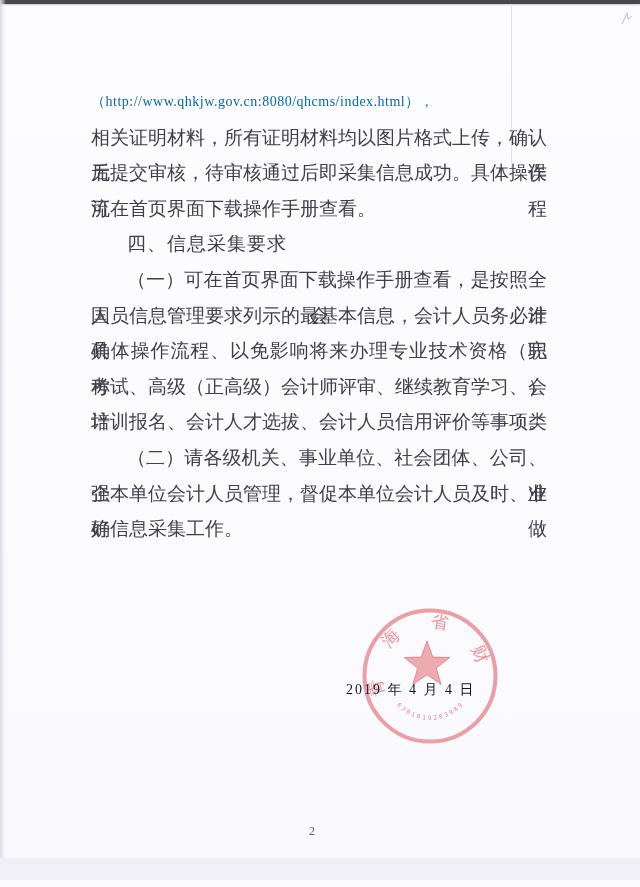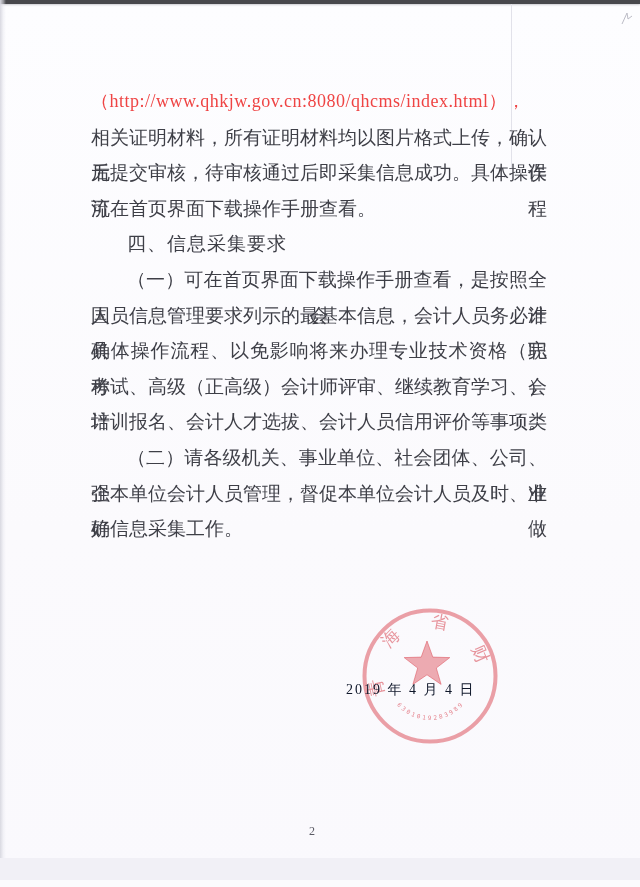--- a/index.html
+++ b/index.html
@@ -17,21 +17,21 @@
   .pen-mark{position:absolute;left:620px;top:10px;width:14px;height:18px;}
 
   
   .text-body{
     position:absolute;left:91px;top:84px;width:456px;
     font-size:19px;line-height:35.6px;color:#3e3f47;
   }
   .line{width:456px;height:35.6px;white-space:nowrap;}
   .j{white-space:normal;text-align:justify;text-align-last:justify;}
   .ind{text-indent:36px;}
-  .url-line{font-size:18px;letter-spacing:.5px;color:#ef4444;}
+  .url-line{font-size:14px;letter-spacing:.5px;color:#0369a1;}
   .head{letter-spacing:1px;}
 
   
   .seal{position:absolute;left:352px;top:604px;width:156px;height:150px;filter:blur(.4px);}
   .doc-date{
     position:absolute;left:346px;top:681px;width:200px;
     font-size:14px;letter-spacing:2px;color:#0f172a;z-index:5;
   }
   .folio{position:absolute;left:300px;top:824px;width:24px;text-align:center;
     font-size:12px;color:#5a5a64;}

